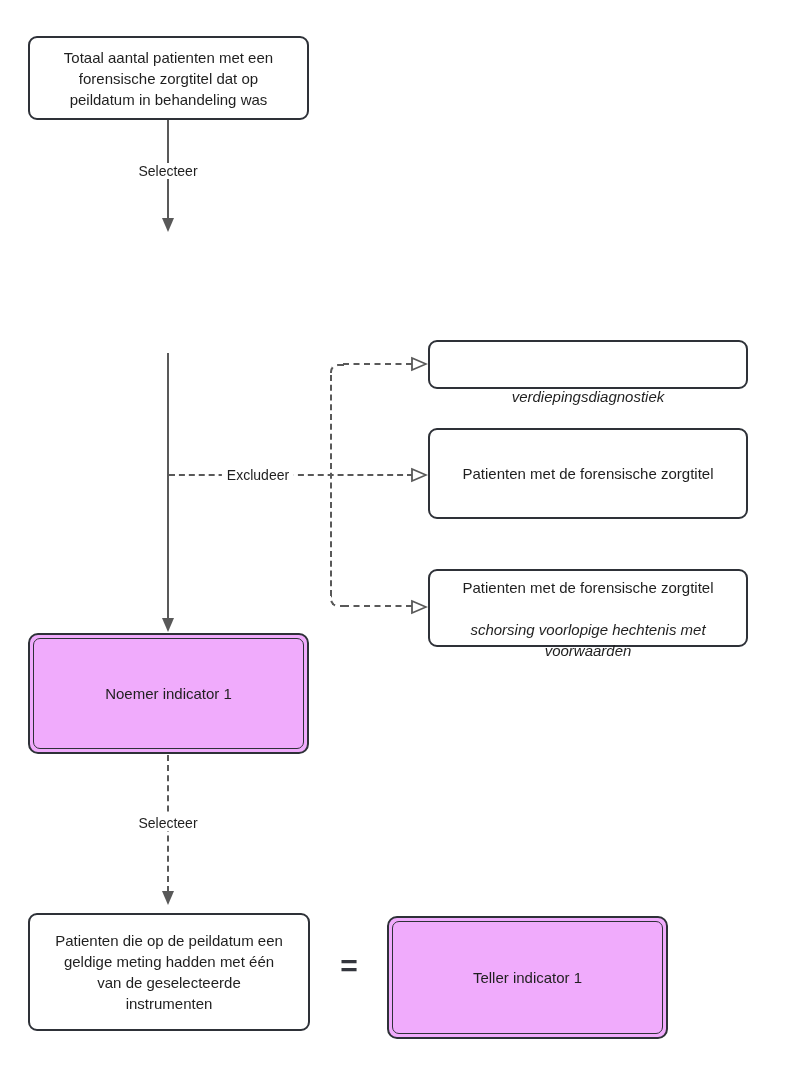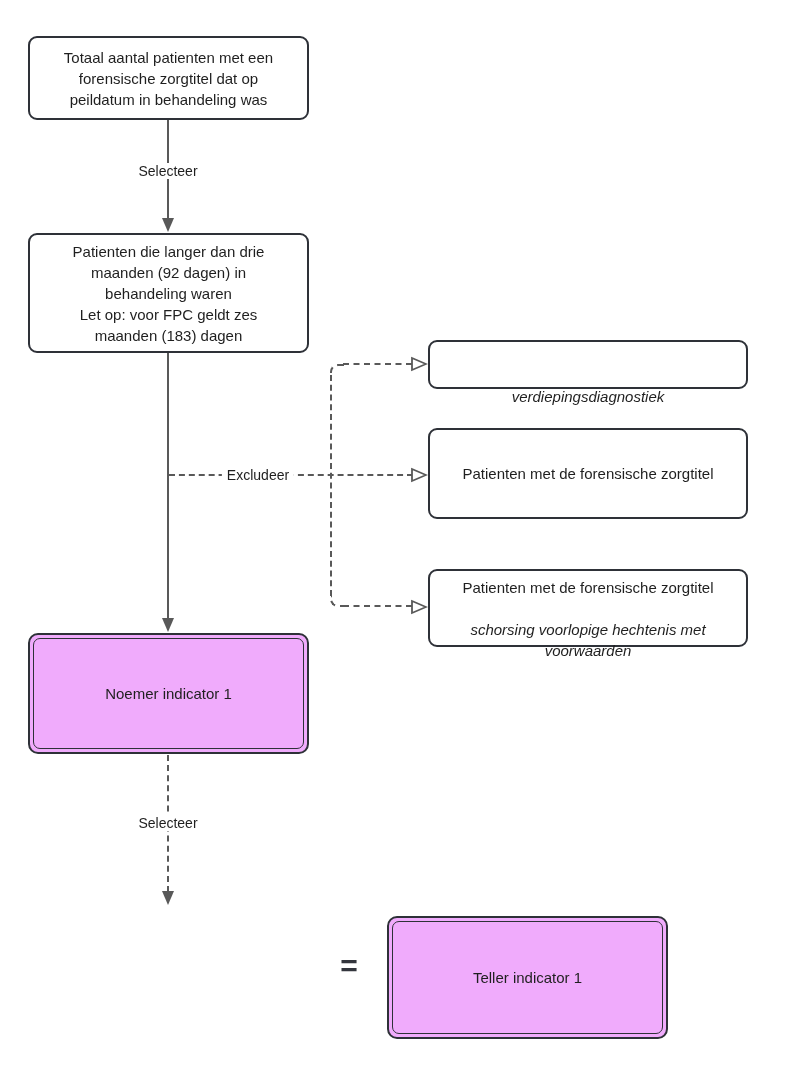--- a/index.html
+++ b/index.html
@@ -100,27 +100,20 @@
 forensische zorgtitel dat op
 peildatum in behandeling was</span>
   </div>
 
   <div class="vline-solid" style="left:167px; top:120px; height:100px;"></div>
   <svg class="ah" style="left:160px; top:218px;" width="16" height="14" viewBox="0 0 16 14">
     <path d="M2 0 L14 0 L8 14 Z" fill="#595959"></path>
   </svg>
   <div class="edge-label" style="left:168px; top:171px;">Selecteer</div>
 
-  <div class="box" style="left:28px; top:233px; width:281px; height:120px;">
-    <span class="txt">Patienten die langer dan drie
-maanden (92 dagen) in
-behandeling waren
-Let op: voor FPC geldt zes
-maanden (183) dagen</span>
-  </div>
 
   <div class="vline-solid" style="left:167px; top:353px; height:266px;"></div>
   <svg class="ah" style="left:160px; top:618px;" width="16" height="14" viewBox="0 0 16 14">
     <path d="M2 0 L14 0 L8 14 Z" fill="#595959"></path>
   </svg>
 
   <div class="hline-dash" style="left:169px; top:474px; width:244px;"></div>
   <svg class="ah" style="left:411px; top:467px;" width="17" height="16" viewBox="0 0 17 16">
     <path d="M1 2 L15 8 L1 14 Z" fill="#ffffff" stroke="#595959" stroke-width="1.8"></path>
   </svg>
@@ -166,20 +159,26 @@
       <span>Noemer indicator 1</span>
     </div>
   </div>
 
   <div class="vline-dash" style="left:167px; top:755px; height:137px;"></div>
   <svg class="ah" style="left:160px; top:891px;" width="16" height="14" viewBox="0 0 16 14">
     <path d="M2 0 L14 0 L8 14 Z" fill="#595959"></path>
   </svg>
   <div class="edge-label" style="left:168px; top:823px;">Selecteer</div>
 
+  <div class="box" style="left:28px; top:913px; width:282px; height:118px;">
+    <span class="txt">Patienten die op de peildatum een
+geldige meting hadden met één
+van de geselecteerde
+instrumenten</span>
+  </div>
 
   <div class="equals" style="left:349px; top:966px;">=</div>
 
   <div class="dbl-outer" style="left:387px; top:916px; width:281px; height:123px;">
     <div class="dbl-inner">
       <span>Teller indicator 1</span>
     </div>
   </div>
 
 </div>

